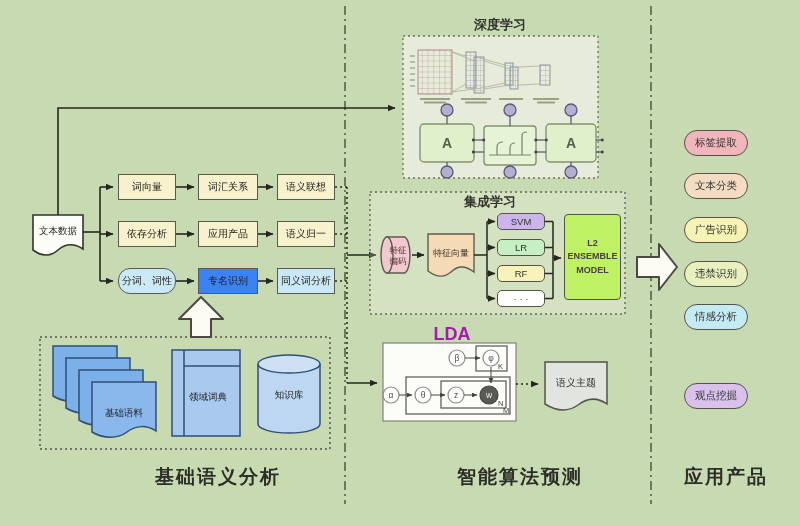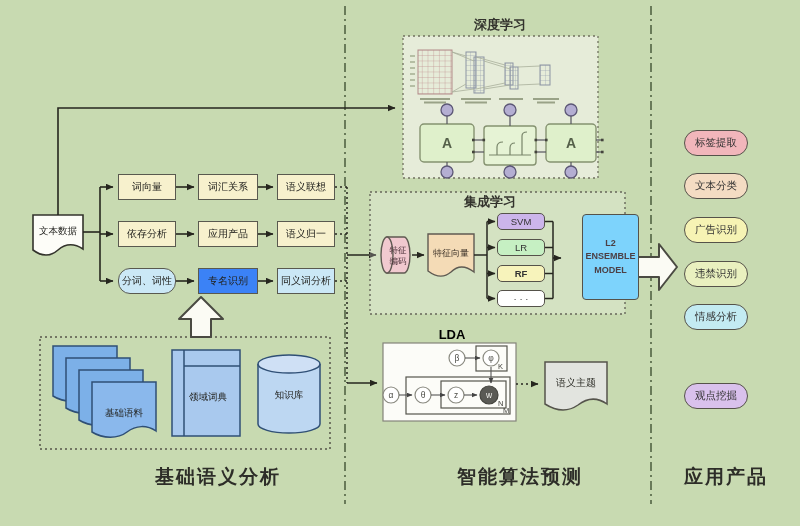--- a/index.html
+++ b/index.html
@@ -257,31 +257,31 @@
   <div class="abs flexc cell" style="left: 118px; top: 268px; width: 58px; height: 26px; background: rgb(203, 232, 246); border-radius: 12px;">分词、词性</div>
   <div class="abs flexc cell" style="left: 198px; top: 268px; width: 60px; height: 26px; background: #3b82f6;">专名识别</div>
   <div class="abs flexc cell" style="left: 277px; top: 268px; width: 58px; height: 26px; background: rgb(203, 232, 246);">同义词分析</div>
 
   <div class="abs flexc doclbl" style="left:94px;top:406px;width:60px;height:14px;">基础语料</div>
   <div class="abs flexc doclbl" style="left:178px;top:390px;width:60px;height:14px;">领域词典</div>
   <div class="abs flexc doclbl" style="left:260px;top:388px;width:58px;height:14px;">知识库</div>
 
   <div class="abs flexc title" style="left:440px;top:17px;width:120px;height:16px;">深度学习</div>
   <div class="abs flexc title" style="left:430px;top:194px;width:120px;height:15px;">集成学习</div>
-  <div class="abs flexc" style="left:427px;top:327px;width:50px;height:14px;font-size:13px;font-weight:bold;color:#000000;">LDA</div>
+  <div class="abs flexc" style="left:427px;top:327px;width:50px;height:14px;font-size:18px;font-weight:bold;color:#a21caf;">LDA</div>
 
   <div class="abs flexc" style="left:387px;top:243px;width:22px;height:26px;font-size:8.5px;line-height:1.25;color:#4a3038;">特征编码</div>
   <div class="abs flexc" style="left:430px;top:246px;width:42px;height:14px;font-size:9px;color:#3c3228;">特征向量</div>
 
   <div class="abs flexc mbox" style="left: 497px; top: 213px; width: 48px; height: 17px; background: rgb(204, 181, 235);">SVM</div>
   <div class="abs flexc mbox" style="left: 497px; top: 239px; width: 48px; height: 17px; background: rgb(198, 240, 195);">LR</div>
-  <div class="abs flexc mbox" style="left: 497px; top: 265px; width: 48px; height: 17px; background: rgb(247, 243, 187); font-weight: bold;">RF</div>
+  <div class="abs flexc mbox" style="left: 497px; top: 265px; width: 48px; height: 17px; background: rgb(247, 243, 187);">RF</div>
   <div class="abs flexc mbox" style="left: 497px; top: 290px; width: 48px; height: 17px; background: rgb(255, 255, 255);">· · ·</div>
 
-  <div class="abs flexc" style="left: 564px; top: 214px; width: 57px; height: 86px; border: 1.5px solid rgb(85, 82, 74); border-radius: 4px; font-size: 9px; font-weight: bold; color: rgb(76, 64, 70); line-height: 1.5; padding: 2px; background: #7dd3fc; margin-left: 18px;">L2 ENSEMBLE MODEL</div>
+  <div class="abs flexc" style="left: 564px; top: 214px; width: 57px; height: 86px; border: 1.5px solid rgb(85, 82, 74); border-radius: 4px; font-size: 9px; font-weight: bold; color: rgb(76, 64, 70); line-height: 1.5; padding: 2px; background: #bef264;">L2 ENSEMBLE MODEL</div>
 
   <div class="abs flexc" style="left:548px;top:376px;width:56px;height:14px;font-size:10px;color:#2c2c26;">语义主题</div>
 
   <div class="abs flexc pill" style="left: 684px; top: 130px; width: 64px; height: 26px; background: rgb(241, 182, 187);">标签提取</div>
   <div class="abs flexc pill" style="left: 684px; top: 173px; width: 64px; height: 26px; background: rgb(244, 220, 195);">文本分类</div>
   <div class="abs flexc pill" style="left: 684px; top: 217px; width: 64px; height: 26px; background: rgb(246, 243, 180); text-align: right;">广告识别</div>
   <div class="abs flexc pill" style="left: 684px; top: 261px; width: 64px; height: 26px; background: rgb(233, 240, 191);">违禁识别</div>
   <div class="abs flexc pill" style="left: 684px; top: 304px; width: 64px; height: 26px; background: rgb(195, 235, 242);">情感分析</div>
   <div class="abs flexc pill" style="left: 684px; top: 347px; width: 64px; height: 26px; background: rgb(217, 193, 236); margin-top: 36px;">观点挖掘</div>
 

